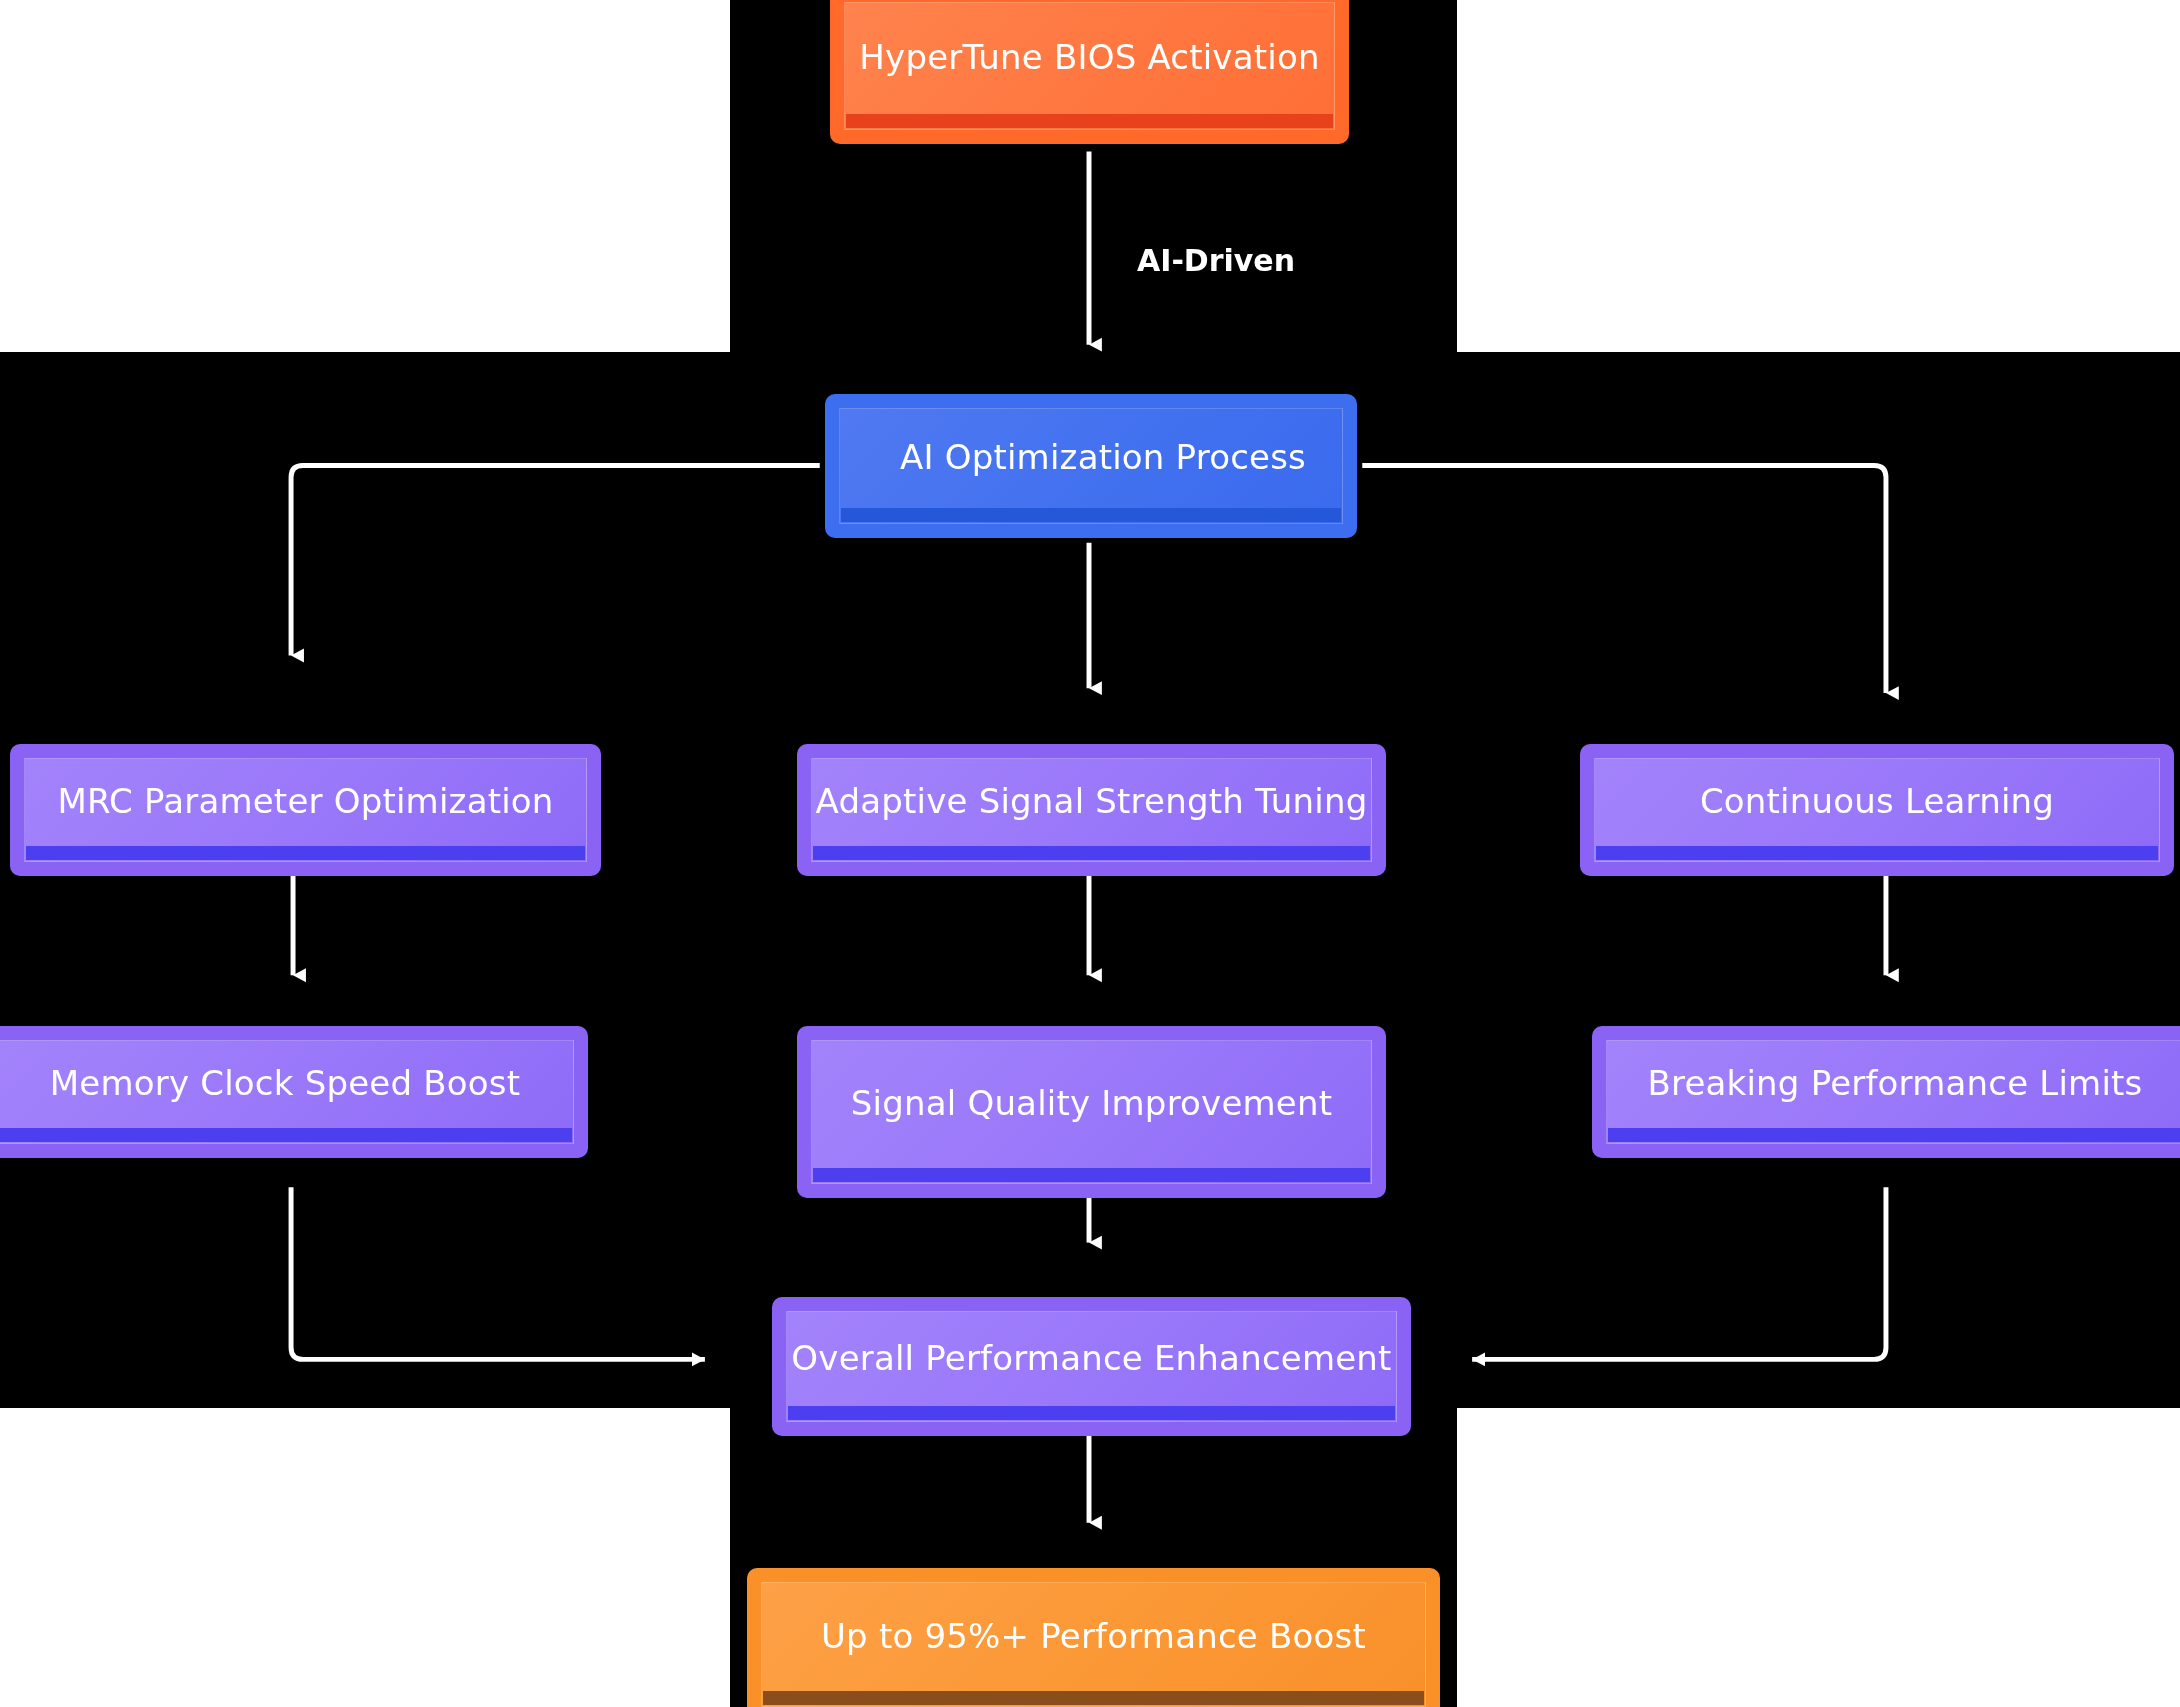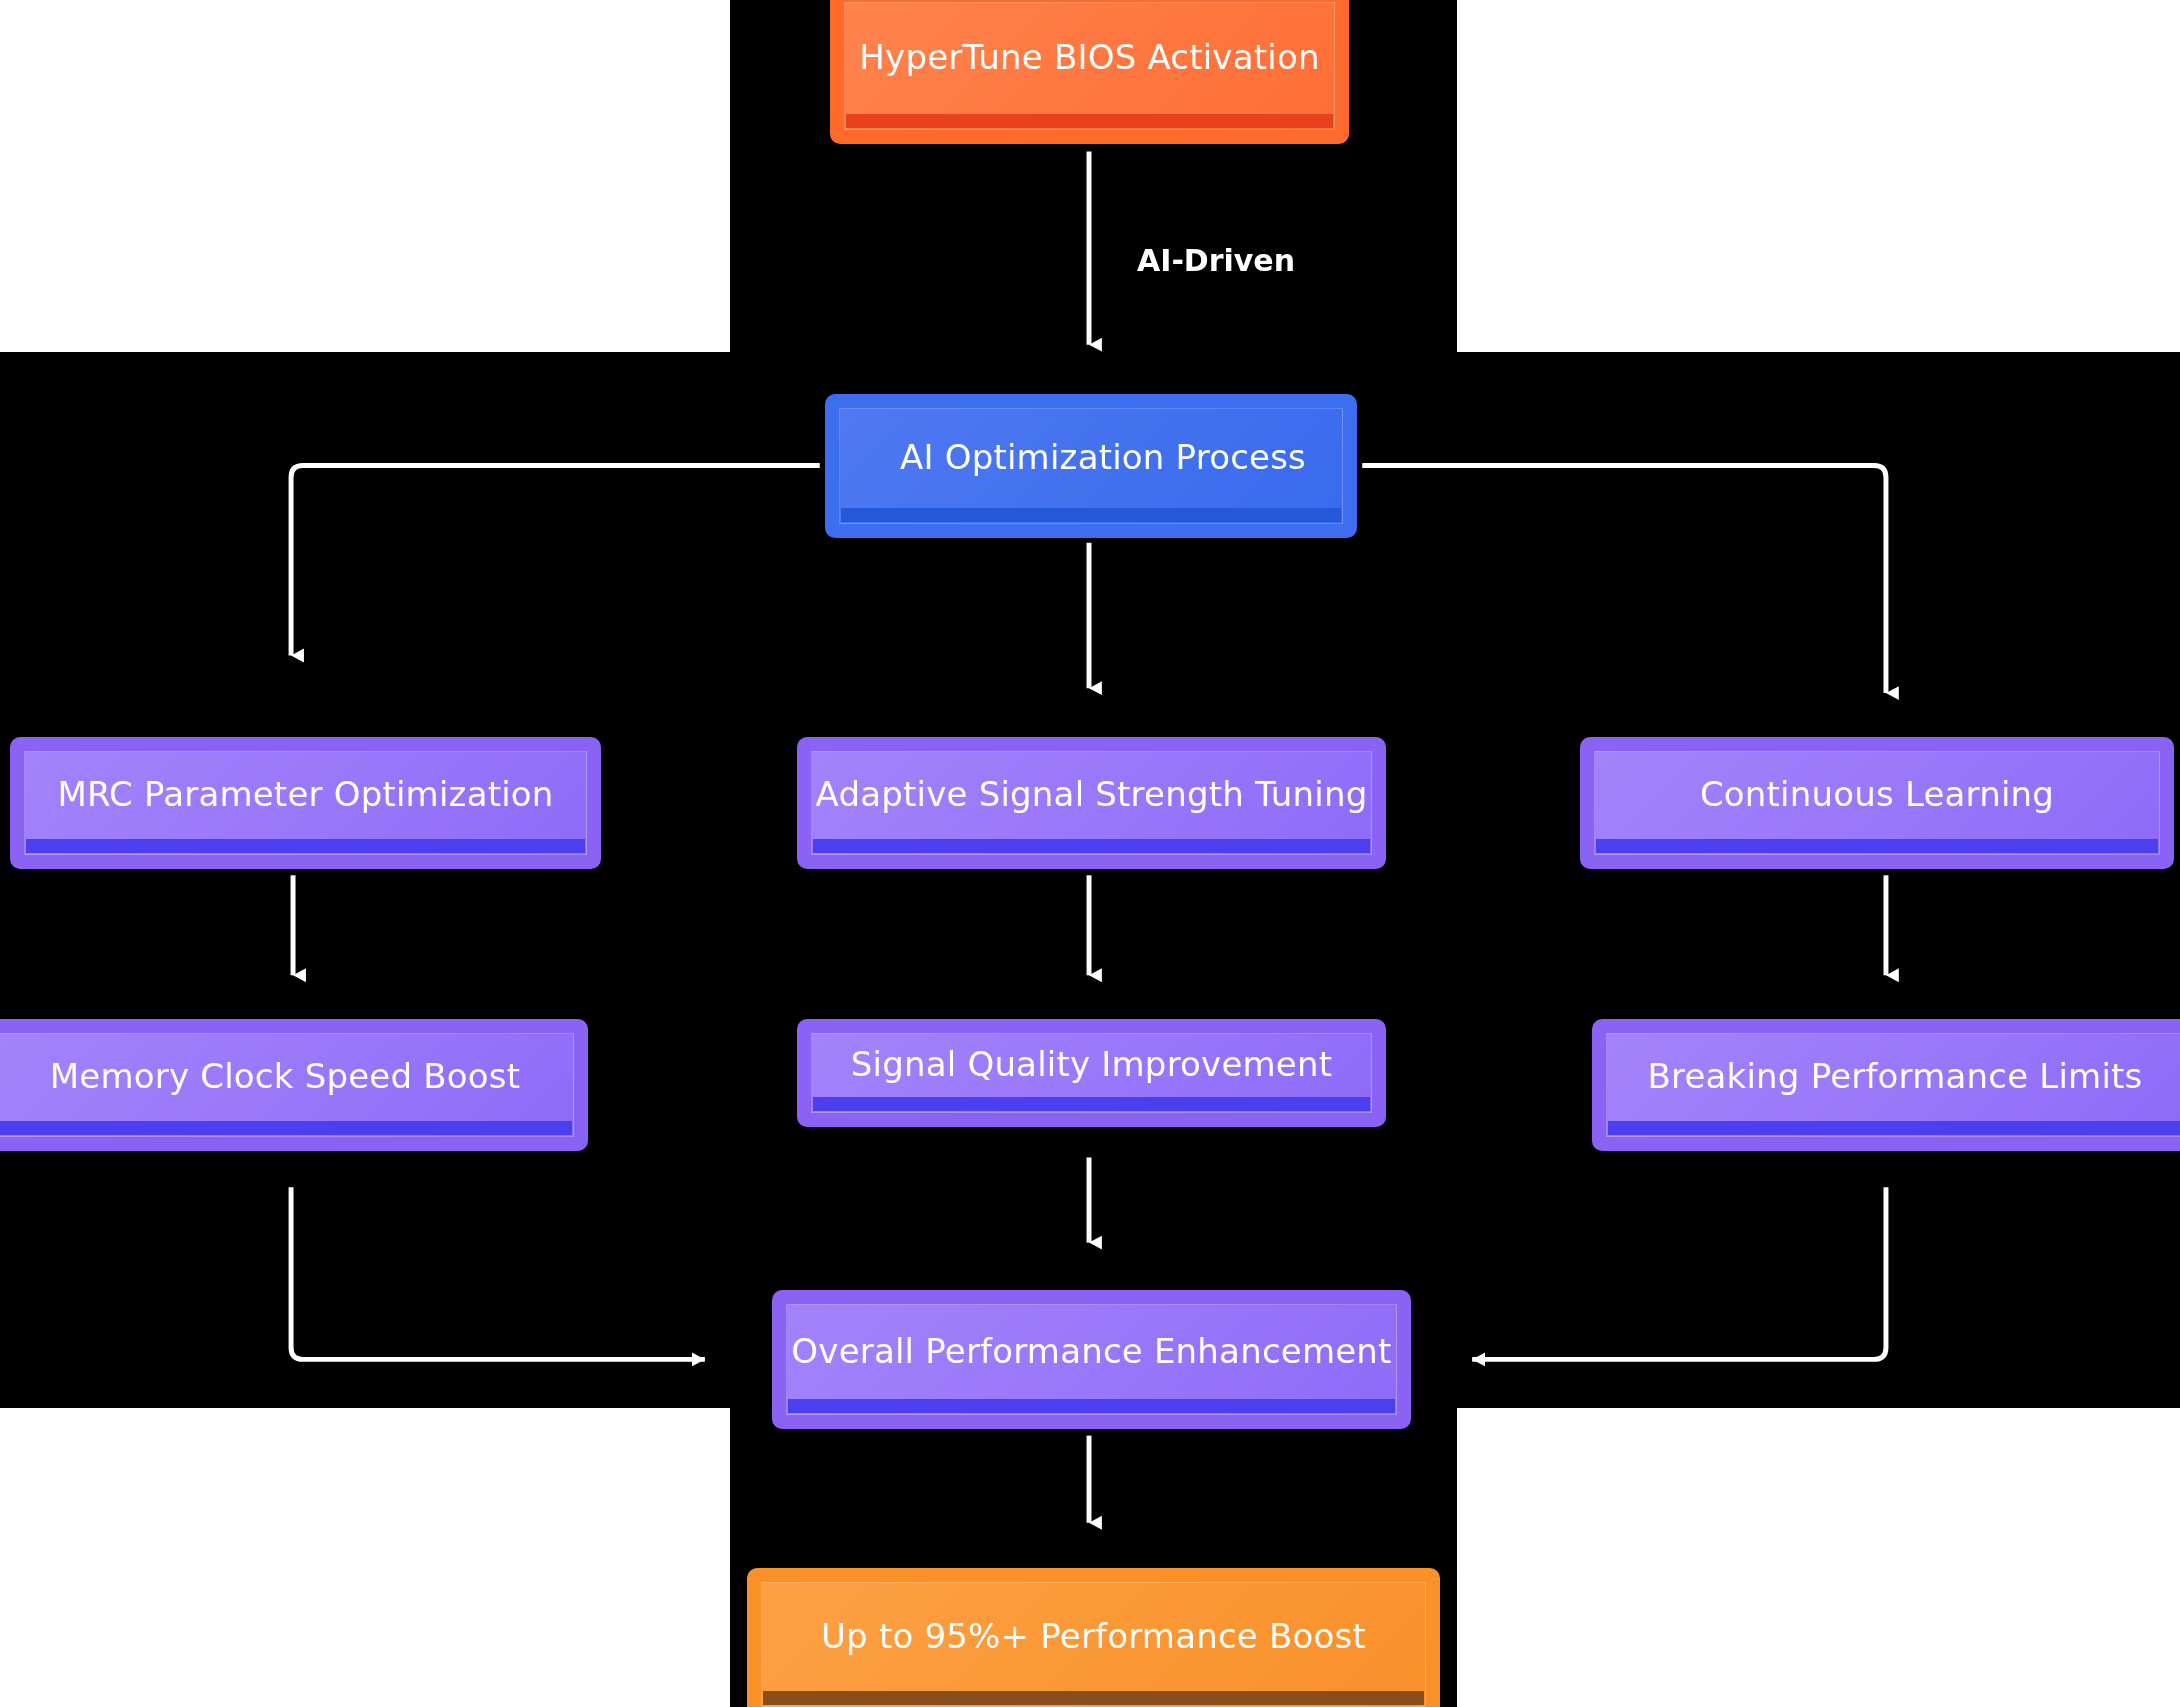--- a/index.html
+++ b/index.html
@@ -89,20 +89,21 @@
   }
   .node.blue .inner {
     background: linear-gradient(135deg, #5079f2 0%, #4271ef 55%, #3a6aee 100%);
     padding-left: 24px;
   }
   .node.blue .underbar { background: #2458d8; }
 
   
   .node.purple {
     background: #8a63f5;
+    margin-top: 7px;
   }
   .node.purple .inner {
     background: linear-gradient(135deg, #a383fb 0%, #9a78fa 50%, #8e6bf7 100%);
   }
   .node.purple .underbar { background: #4b3ff0; }
 
   
   .node.amber {
     background: #fa9028;
   }
@@ -201,21 +202,21 @@
     </div>
   </div>
 
   <div class="node purple" style="left:-18px; top:1019px; width:606px; height:132px;">
     <div class="inner">
       <span class="label">Memory Clock Speed Boost</span>
       <div class="underbar"></div>
     </div>
   </div>
 
-  <div class="node purple" style="left:797px; top:1019px; width:589px; height:108px;">
+  <div class="node purple" style="left:797px; top:1019px; width:589px; height:172px;">
     <div class="inner">
       <span class="label">Signal Quality Improvement</span>
       <div class="underbar"></div>
     </div>
   </div>
 
   <div class="node purple" style="left:1592px; top:1019px; width:606px; height:132px;">
     <div class="inner">
       <span class="label">Breaking Performance Limits</span>
       <div class="underbar"></div>

